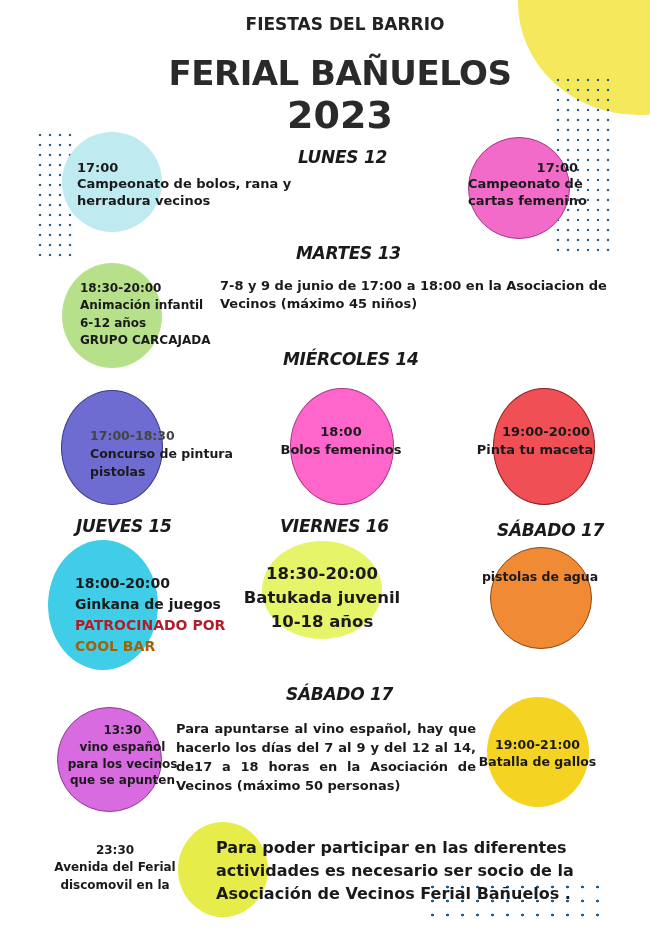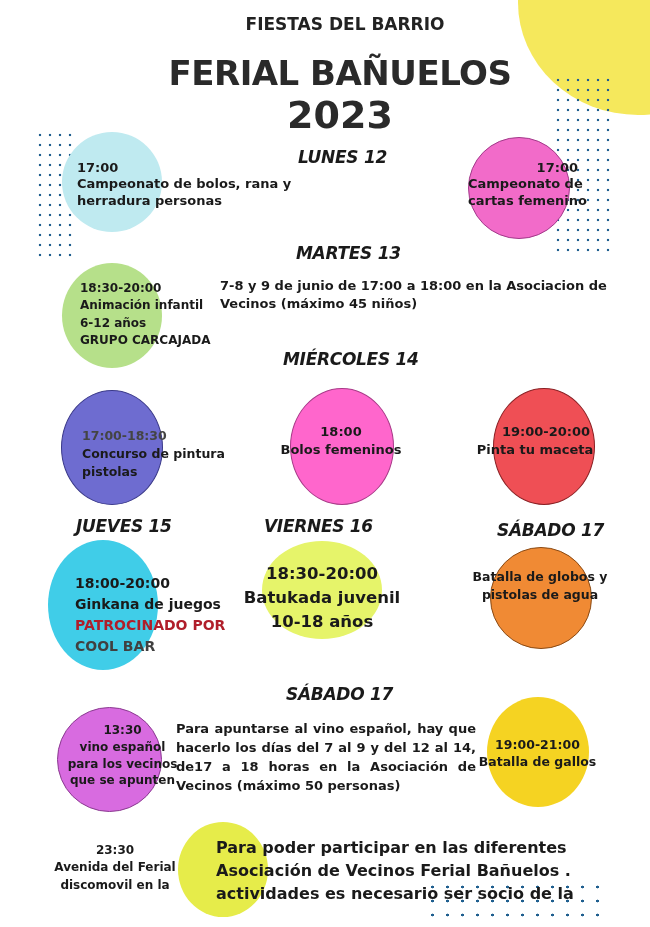--- a/index.html
+++ b/index.html
@@ -26,21 +26,21 @@
 
 <div class="txt center" style="left:0; width:650px; top:14px; font-size:17px; color:#222; text-align:center; left:20px;">FIESTAS DEL BARRIO</div>
 <div class="txt center" style="left:0; width:680px; top:52px; font-size:34px; color:#2a2a2a; letter-spacing:-0.5px;">FERIAL BAÑUELOS</div>
 <div class="txt center" style="left:0; width:680px; top:92px; font-size:38px; color:#2a2a2a;">2023</div>
 
 <div class="day" style="left:298px; top:147px;text-align:right;">LUNES 12</div>
 <div class="circle" style="left:62px; top:132px; width:100px; height:100px; background:#bfeaf0;"></div>
 <div class="txt" style="left:77px; top:160px; font-size:13px;">
   <div>17:00</div>
   <div>Campeonato de bolos, rana y</div>
-  <div>herradura personas</div>
+  <div>herradura vecinos</div>
 </div>
 <div class="circle" style="left:468px; top:137px; width:100px; height:100px; background:#f26bc9; border:1px solid #a23a8a;"></div>
 <div class="txt" style="left:468px; top:160px; font-size:13px; text-align:right; width:110px;">
   <div>17:00</div>
   <div>Campeonato de</div>
   <div>cartas femenino</div>
 </div>
 
 <div class="day" style="left:296px; top:243px;">MARTES 13</div>
 <div class="circle" style="left:62px; top:263px; width:100px; height:105px; background:#b6e08a;"></div>
@@ -50,58 +50,57 @@
   <div>6-12 años</div>
   <div>GRUPO CARCAJADA</div>
 </div>
 <div class="txt" style="left:220px; top:277px; font-size:13px; line-height:1.35;">
   <div>7-8 y 9 de junio de 17:00 a 18:00 en la Asociacion de</div>
   <div>Vecinos (máximo 45 niños)</div>
 </div>
 
 <div class="day" style="left:283px; top:349px;">MIÉRCOLES 14</div>
 <div class="circle" style="left:61px; top:390px; width:100px; height:113px; background:#6e6cd0; border:1px solid #3b3a8a;"></div>
-<div class="txt" style="left:82px; top:427px; font-size:12.5px; line-height:1.45;">
+<div class="txt" style="left:90px; top:427px; font-size:12.5px; line-height:1.45;">
   <div style="color:#444;">17:00-18:30</div>
   <div>Concurso de pintura</div>
   <div>pistolas</div>
 </div>
 <div class="circle" style="left:290px; top:388px; width:102px; height:115px; background:#ff66cc; border:1px solid #a83a88;"></div>
 <div class="txt center" style="left:270px; width:142px; top:423px; font-size:13px; line-height:1.4;">
   <div>18:00</div>
   <div>Bolos femeninos</div>
 </div>
 <div class="circle" style="left:493px; top:388px; width:100px; height:115px; background:#ef4f55; border:1px solid #8a2024;"></div>
 <div class="txt center" style="left:460px; width:150px; top:423px; font-size:13px; line-height:1.4;">
   <div style="padding-left:22px;">19:00-20:00</div>
   <div>Pinta tu maceta</div>
 </div>
 
 <div class="day" style="left:76px; top:516px;">JUEVES 15</div>
-<div class="day" style="left:264px; top:516px;">VIERNES 16</div>
+<div class="day" style="left:280px; top:516px;">VIERNES 16</div>
 <div class="day" style="left:497px; top:520px;">SÁBADO 17</div>
 
 <div class="circle" style="left:48px; top:540px; width:110px; height:130px; background:#40cde8;"></div>
 <div class="txt" style="left:75px; top:573px; font-size:14px; line-height:1.5;">
   <div>18:00-20:00</div>
   <div>Ginkana de juegos</div>
   <div style="color:#b01e2a;">PATROCINADO POR</div>
-  <div style="color:#404040;">COOL BAR</div>
+  <div style="color:#a16207;">COOL BAR</div>
 </div>
 
 <div class="circle" style="left:262px; top:541px; width:120px; height:98px; background:#e6f46a;"></div>
 <div class="txt center" style="left:232px; width:180px; top:562px; font-size:16.5px; line-height:1.45;">
   <div>18:30-20:00</div>
   <div>Batukada juvenil</div>
   <div>10-18 años</div>
 </div>
 
 <div class="circle" style="left:490px; top:547px; width:100px; height:100px; background:#f08a34; border:1px solid #8a4a14;"></div>
 <div class="txt center" style="left:470px; width:140px; top:568px; font-size:12.5px; line-height:1.4;">
-  <div>Batalla de globos y</div>
   <div>pistolas de agua</div>
 </div>
 
 <div class="day" style="left:286px; top:684px;">SÁBADO 17</div>
 
 <div class="circle" style="left:57px; top:707px; width:103px; height:103px; background:#d86be0; border:1px solid #8a3a90;"></div>
 <div class="txt center" style="left:40px; width:125px; top:722px; font-size:12px; line-height:1.4;margin-left:20px;">
   <div>13:30</div>
   <div>vino español</div>
   <div>para los vecinos</div>
@@ -117,15 +116,15 @@
 </div>
 
 <div class="txt center" style="left:40px; width:150px; top:842px; font-size:12px; line-height:1.45;">
   <div>23:30</div>
   <div>Avenida del Ferial</div>
   <div>discomovil en la</div>
 </div>
 <div class="circle" style="left:178px; top:822px; width:90px; height:95px; background:#e6ec4a;"></div>
 <div class="txt" style="left:216px; top:836px; font-size:16px; line-height:1.45;">
   <div>Para poder participar en las diferentes</div>
+  <div>actividades es necesario ser socio de la</div>
   <div>Asociación de Vecinos Ferial Bañuelos .</div>
-  <div>actividades es necesario ser socio de la</div>
 </div>
 
 </body></html>

